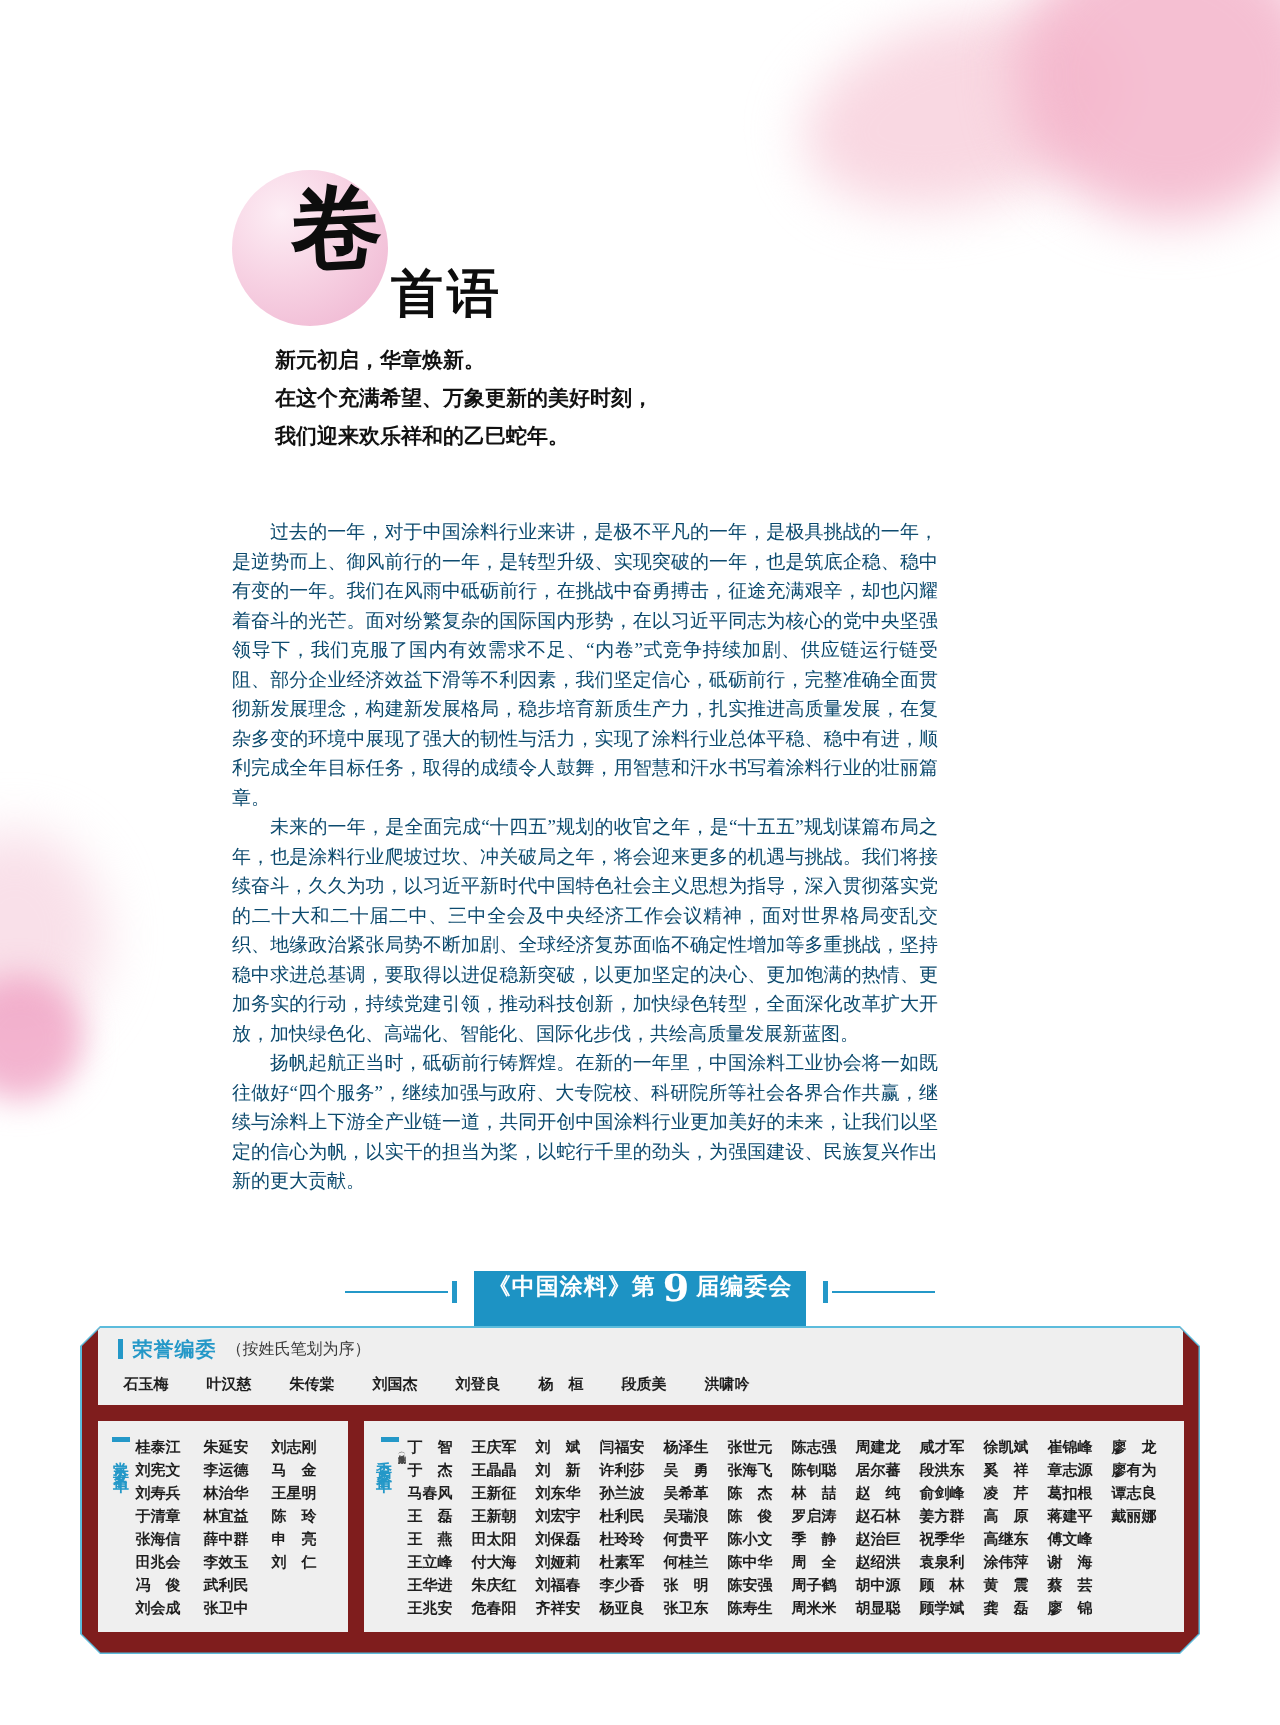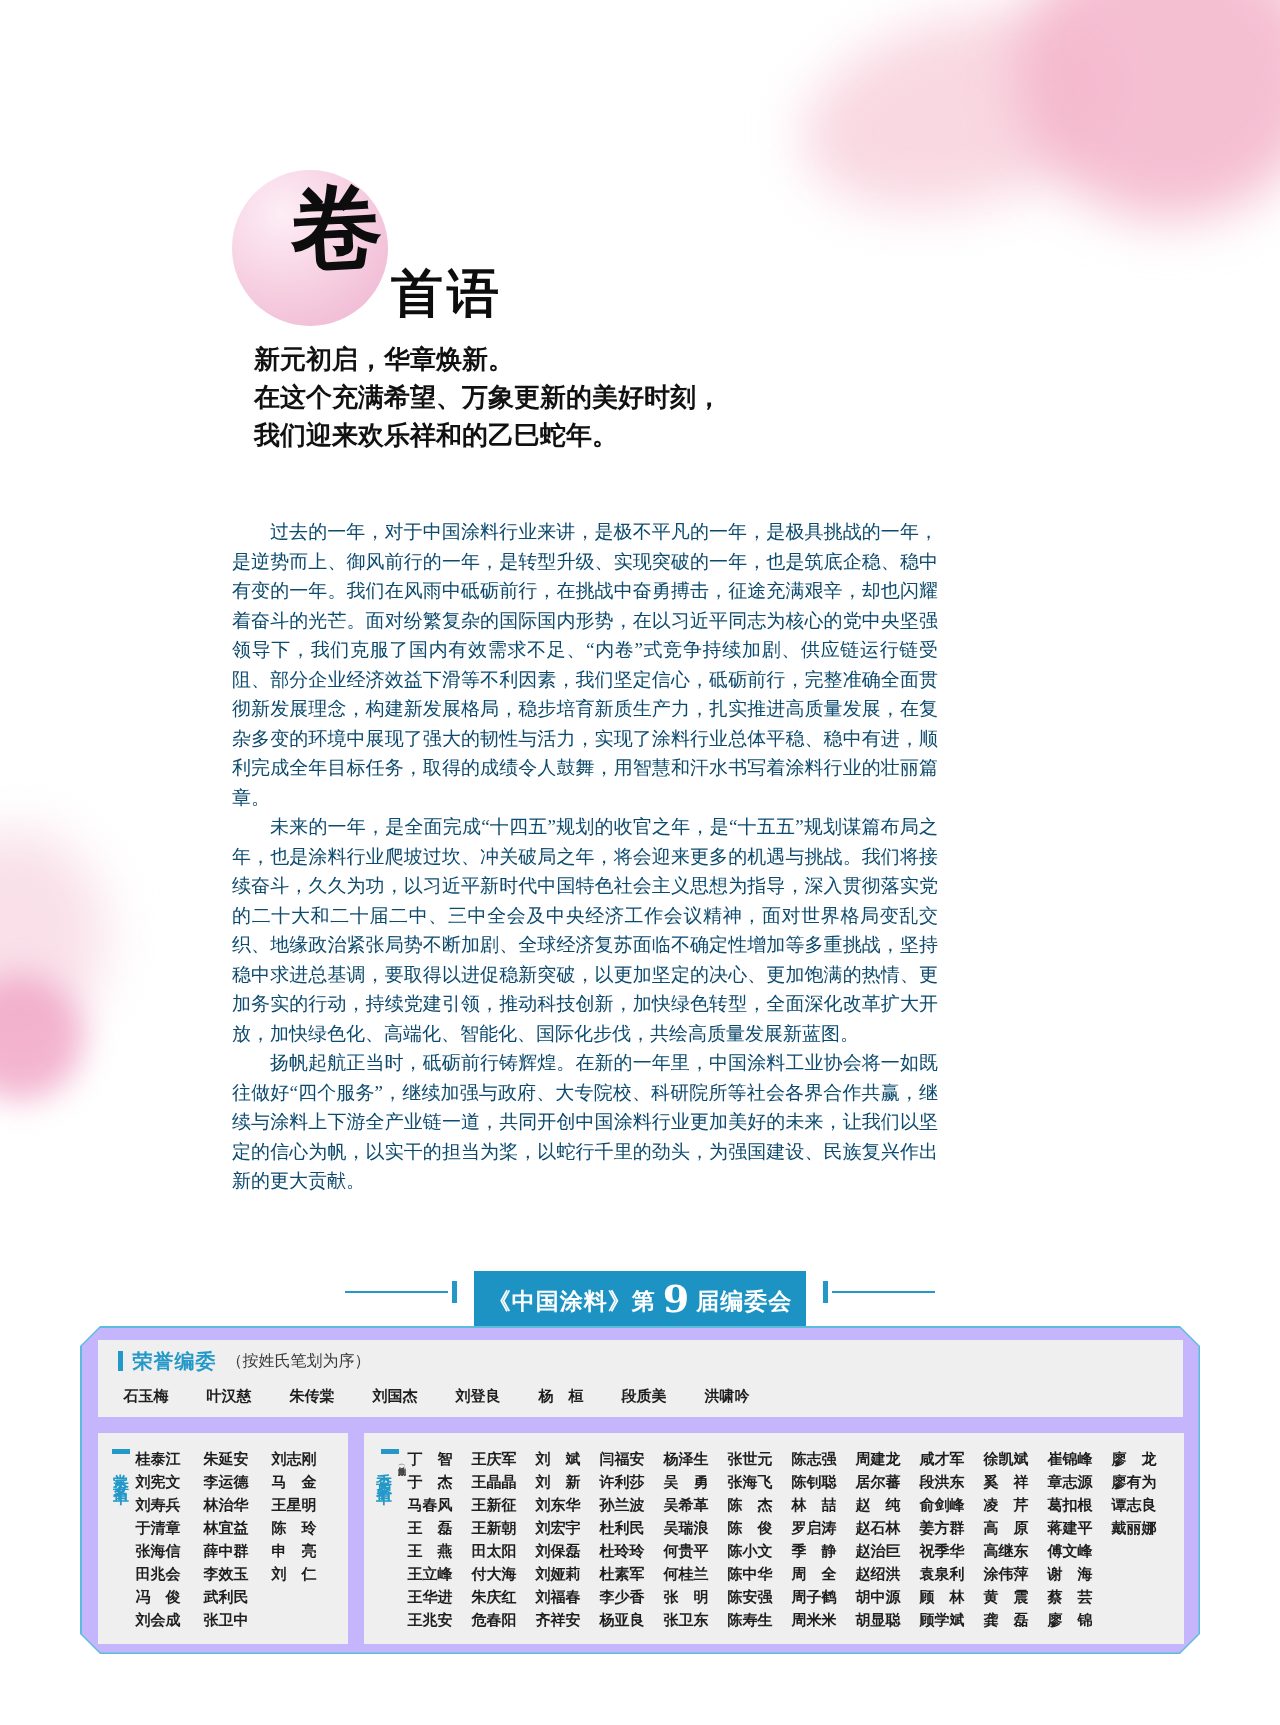--- a/index.html
+++ b/index.html
@@ -15,48 +15,48 @@
 
   
   .title-circle{position:absolute;left:232px;top:170px;width:156px;height:156px;border-radius:50%;
     background:radial-gradient(circle at 32% 28%, #fdeef5 0%, #f7d2e3 45%, #eeb2cf 100%);}
   .title-main{position:absolute;left:290px;top:182px;font-size:92px;line-height:1;font-weight:700;
     font-family:"Liberation Serif","DejaVu Serif",serif;color:#0d0d0d;transform:rotate(-3deg);}
   .title-rest{position:absolute;left:391px;top:268px;font-size:52px;line-height:1;font-weight:700;
     font-family:"Liberation Serif","DejaVu Serif",serif;color:#0d0d0d;letter-spacing:4px;}
 
   
-  .intro{position:absolute;left:254px;top:341px;font-family:"Liberation Serif","DejaVu Serif",serif;
-    font-weight:700;font-size:26px;line-height:38px;color:#111;}
+  .intro{position:absolute;left:275px;top:341px;font-family:"Liberation Serif","DejaVu Serif",serif;
+    font-weight:700;font-size:21px;line-height:38px;color:#111;}
 
   
   .body-text{position:absolute;left:232px;top:517px;width:706px;
     font-family:"Liberation Serif","DejaVu Serif",serif;font-size:19px;line-height:29.5px;
     text-align:justify;color:#0c4a6e;}
   .body-text p{margin:0;text-indent:2em;}
 
   
   .banner-line{position:absolute;top:1291px;height:2px;background:#2498c8;}
   .line-left{left:345px;width:103px;}
   .line-right{left:832px;width:103px;}
   .banner-bar{position:absolute;top:1281px;width:5px;height:22px;background:#2498c8;}
   .bar-left{left:452px;}
   .bar-right{left:823px;}
   .banner{position:absolute;left:474px;top:1271px;width:332px;height:60px;background:#1d93c4;
-    display:flex;align-items:center;justify-content:center;color:#fff;}
+    display:flex;justify-content:center;color:#fff;}
   .banner-prefix,.banner-suffix{font-size:23px;font-weight:700;letter-spacing:1px;}
   .banner-num{font-size:38px;font-weight:700;font-family:"DejaVu Serif","Liberation Serif",serif;
     line-height:1;margin:0 7px;position:relative;top:-2px;}
 
   
   .board-outer{position:absolute;left:80px;top:1326px;width:1120px;height:328px;background:#5cbcdc;
     clip-path:polygon(20px 0,calc(100% - 20px) 0,100% 20px,100% calc(100% - 20px),calc(100% - 20px) 100%,20px 100%,0 calc(100% - 20px),0 20px);}
-  .board-inner{position:absolute;left:1.5px;top:1.5px;right:1.5px;bottom:1.5px;background:#c4b5fd;
+  .board-inner{position:absolute;left:1.5px;top:1.5px;right:1.5px;bottom:1.5px;background:#7f1d1d;
     clip-path:polygon(19px 0,calc(100% - 19px) 0,100% 19px,100% calc(100% - 19px),calc(100% - 19px) 100%,19px 100%,0 calc(100% - 19px),0 19px);
-    box-sizing:border-box;padding:12px 16px;}
+    box-sizing:border-box;padding:0 16px;}
 
   .honor{background:#efefef;padding:8px 20px 10px;}
   .honor-header{display:flex;align-items:center;gap:10px;}
   .honor-bar{width:5px;height:20px;background:#2498c8;}
   .honor-label{color:#2498c8;font-size:20px;font-weight:700;letter-spacing:1px;}
   .honor-note{font-size:16px;color:#3a3a3a;font-family:"Liberation Serif","DejaVu Serif",serif;}
   .honor-names{margin-top:9px;display:flex;gap:38px;font-size:17px;font-weight:700;color:#1e1e1e;padding-left:6px;white-space:nowrap;}
 
   .panels{display:flex;gap:16px;margin-top:16px;}
   .panel{background:#efefef;display:flex;box-sizing:border-box;padding:13px 8px;}

